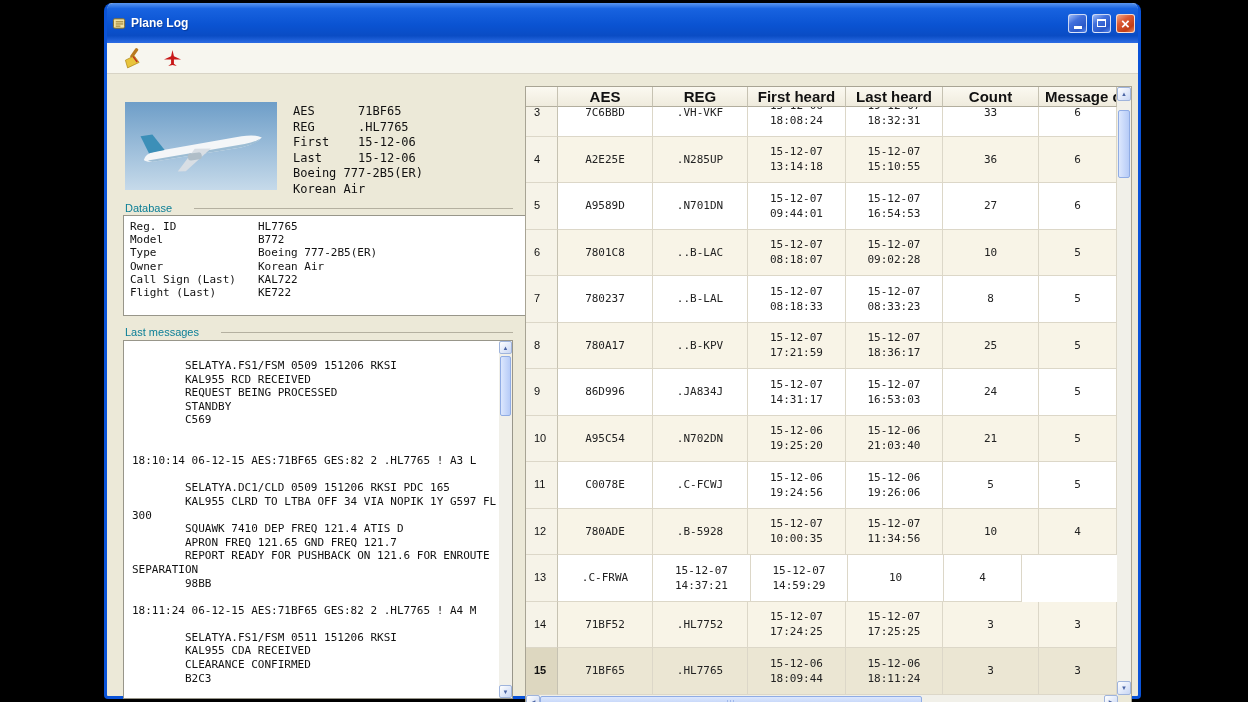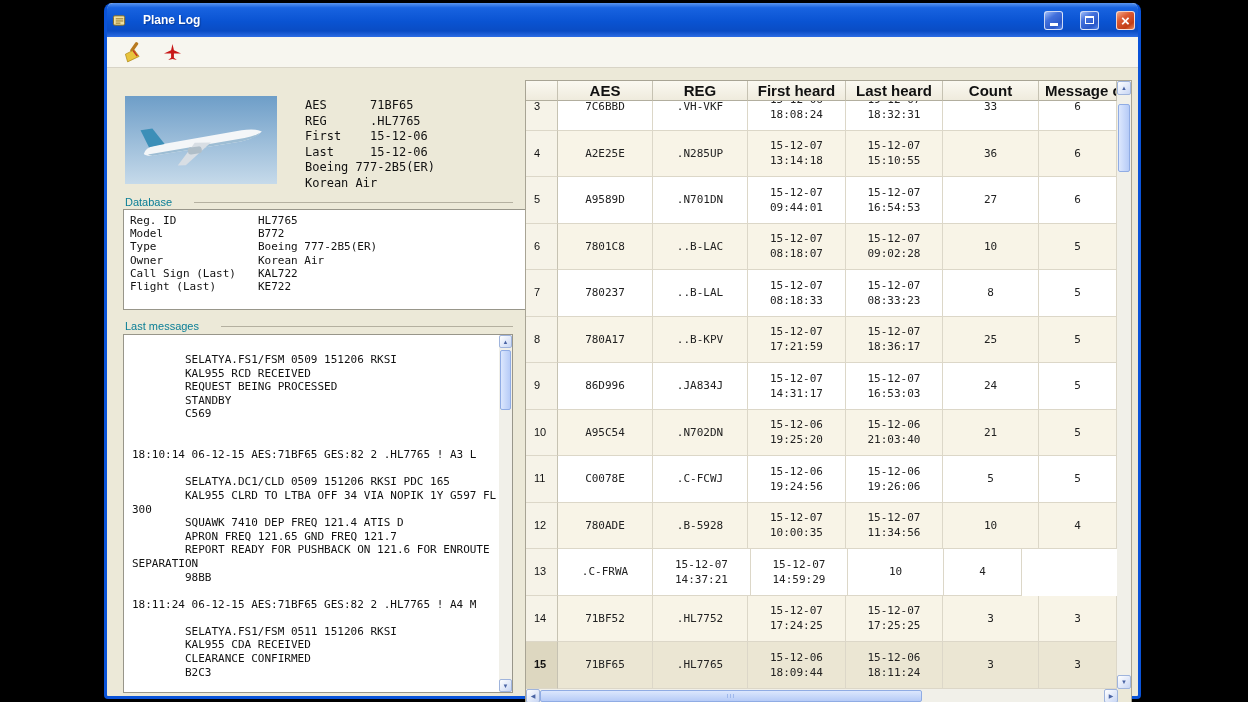--- a/index.html
+++ b/index.html
@@ -2,42 +2,42 @@
 <html><head>
 <meta charset="utf-8">
 <style>
   *{margin:0;padding:0;box-sizing:border-box}
   html,body{width:1248px;height:702px;background:#000;overflow:hidden;
     font-family:"Liberation Sans",sans-serif;position:relative}
 
   
   .window{position:absolute;left:104px;top:3px;width:1037px;height:696px;
     background:#ECE9D8;border:3px solid #0A53D8;border-top:0;border-radius:8px 8px 4px 4px}
-  .titlebar{height:34px;display:flex;align-items:center;padding:0 3px 0 5px;gap:16px;
+  .titlebar{height:40px;display:flex;align-items:center;padding:0 3px 0 5px;gap:4px;
     border-radius:6px 6px 0 0;
     background:linear-gradient(180deg,#5A96F0 0%,#1863E0 14%,#0A53D2 55%,#0A4CC4 82%,#2C6CE4 100%)}
   .title{color:#fff;font-weight:bold;font-size:12px;text-shadow:1px 1px 1px #063A9C;flex:1}
   .tbtn{width:19px;height:19px;border-radius:3px;border:1px solid rgba(255,255,255,.75);
     display:flex;align-items:center;justify-content:center;margin-left:1px;cursor:pointer}
   .minb,.maxb{background:linear-gradient(145deg,#9EBCF8 0%,#4270DC 35%,#2A58C8 75%,#5585EC 100%)}
   .closeb{background:linear-gradient(145deg,#F0A888 0%,#DC5A34 35%,#C23E16 75%,#EC8858 100%)}
   .closeb::before{content:"×";color:#fff;font-size:15px;font-weight:bold;line-height:1}
   .g-min{width:8px;height:3px;background:#fff;margin-top:9px}
   .g-max{width:9px;height:8px;border:1px solid #fff;border-top:2px solid #fff}
 
   .toolbar{height:31px;background:#F7F6EF;border-bottom:1px solid #D8D4C6;
     display:flex;align-items:center;gap:14px;padding-left:12px}
   .toolbtn{width:26px;height:26px;background:transparent;border:0;display:flex;
     align-items:center;justify-content:center;cursor:pointer}
 
   .main{position:relative;height:639px;overflow:hidden}
 
   
   .photo{position:absolute;left:18px;top:28px;width:152px;height:88px;overflow:hidden}
-  .summary{position:absolute;left:198px;top:30px;font:12px/15.5px "DejaVu Sans Mono",monospace;color:#111}
+  .summary{position:absolute;left:186px;top:30px;font:12px/15.5px "DejaVu Sans Mono",monospace;color:#111}
 
   .group-label{position:absolute;left:18px;width:388px;display:flex;align-items:center;gap:22px;
     font-size:11px;color:#0A7E96}
   .group-label .rule{flex:1;height:1px;background:#B4B0A0;margin-top:1px}
   .gl-db{top:128px}
   .gl-lm{top:252px}
 
   .db-box{position:absolute;left:16px;top:141px;width:444px;height:101px;background:#fff;
     border:1px solid #98968A;padding:4px 6px;overflow:hidden}
   .db-row{display:flex;font:11px/13.2px "DejaVu Sans Mono",monospace;color:#111}

